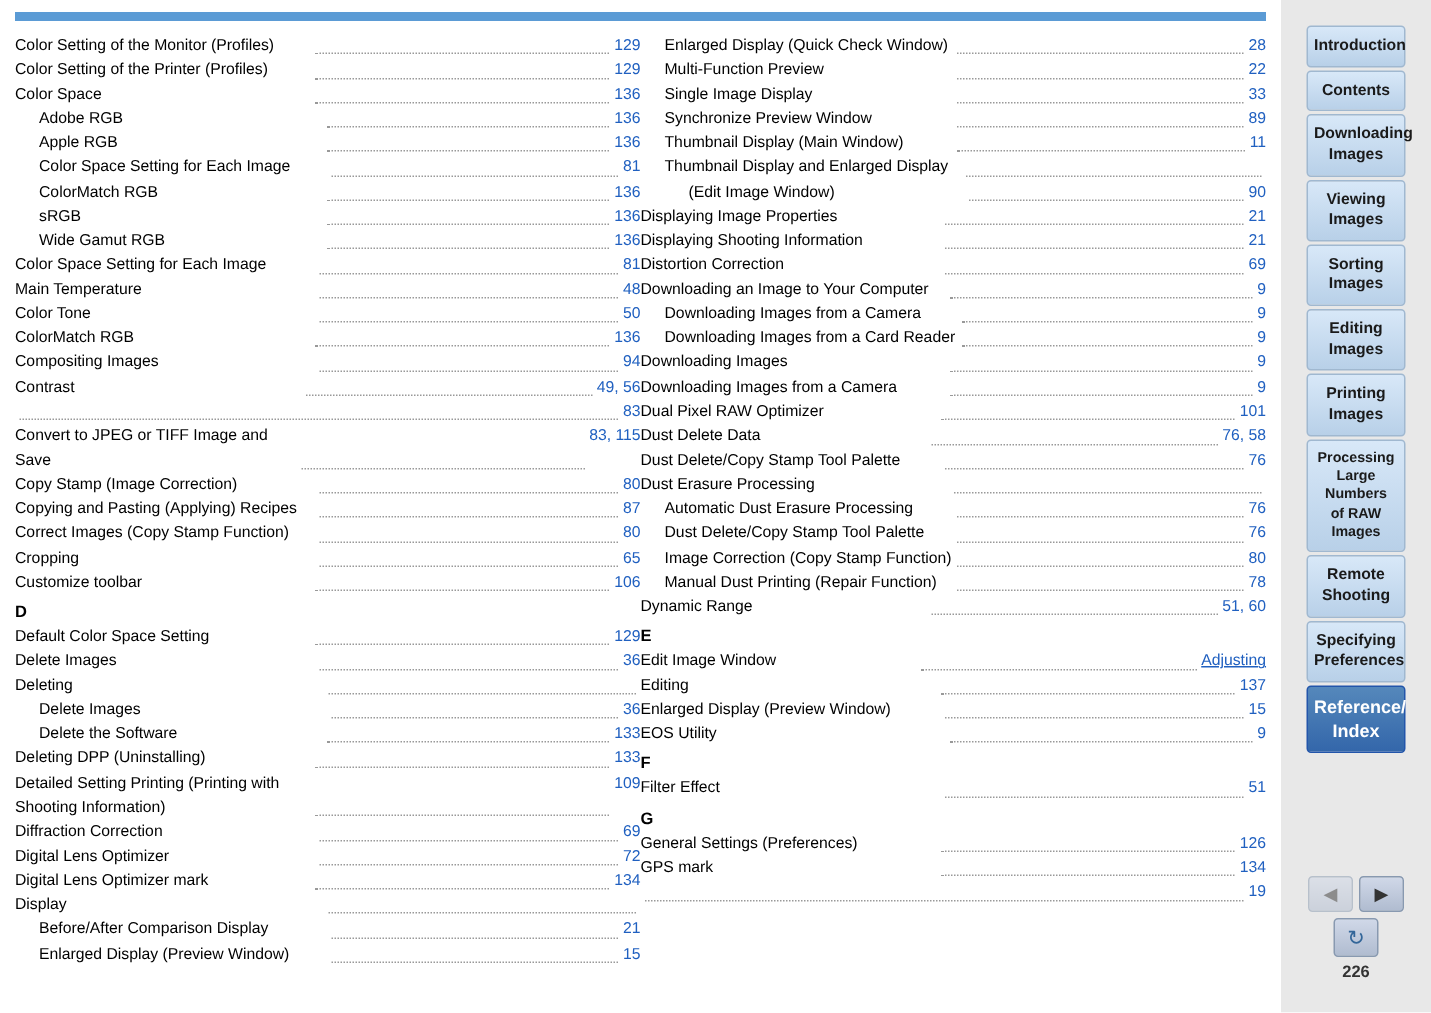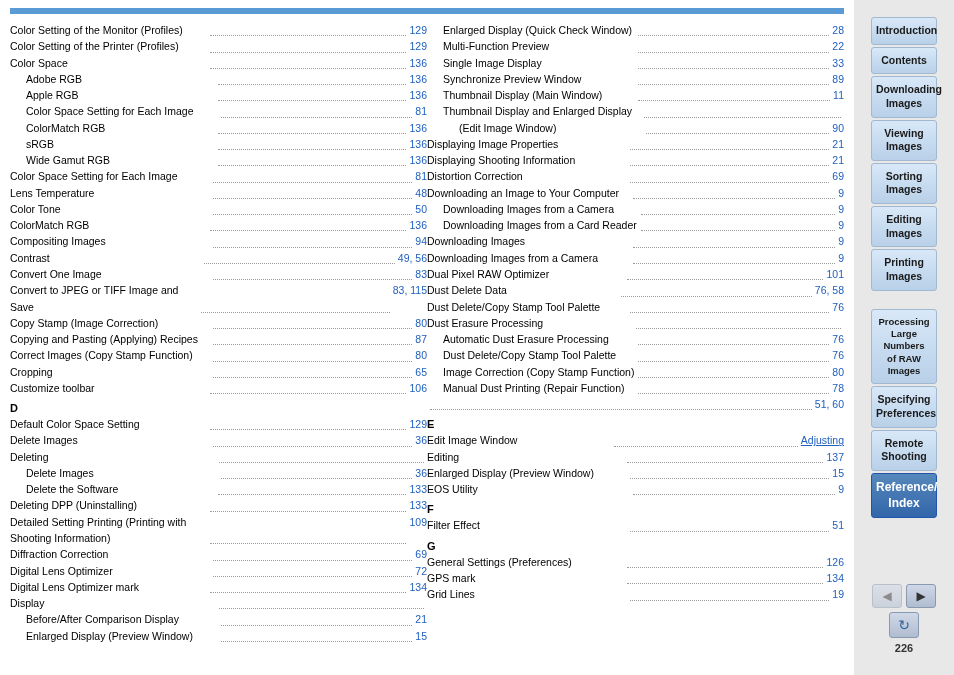--- a/index.html
+++ b/index.html
@@ -214,21 +214,21 @@
         <span class="entry">Wide Gamut RGB</span>
         <span class="dots"></span>
         <span class="page-num">136</span>
       </div>
       <div class="index-line">
         <span class="entry">Color Space Setting for Each Image</span>
         <span class="dots"></span>
         <span class="page-num">81</span>
       </div>
       <div class="index-line">
-        <span class="entry">Lens Temperature</span>
+        <span class="entry">Main Temperature</span>
         <span class="dots"></span>
         <span class="page-num">48</span>
       </div>
       <div class="index-line">
         <span class="entry">Color Tone</span>
         <span class="dots"></span>
         <span class="page-num">50</span>
       </div>
       <div class="index-line">
         <span class="entry">ColorMatch RGB</span>
@@ -239,21 +239,20 @@
         <span class="entry">Compositing Images</span>
         <span class="dots"></span>
         <span class="page-num">94</span>
       </div>
       <div class="index-line">
         <span class="entry">Contrast</span>
         <span class="dots"></span>
         <span class="page-num">49, 56</span>
       </div>
       <div class="index-line">
-        <span class="entry">Convert One Image</span>
         <span class="dots"></span>
         <span class="page-num">83</span>
       </div>
       <div class="index-line">
         <span class="entry">Convert to JPEG or TIFF Image and Save</span>
         <span class="dots"></span>
         <span class="page-num">83, 115</span>
       </div>
       <div class="index-line">
         <span class="entry">Copy Stamp (Image Correction)</span>
@@ -460,20 +459,21 @@
         <span class="entry">Image Correction (Copy Stamp Function)</span>
         <span class="dots"></span>
         <span class="page-num">80</span>
       </div>
       <div class="index-line indent1">
         <span class="entry">Manual Dust Printing (Repair Function)</span>
         <span class="dots"></span>
         <span class="page-num">78</span>
       </div>
       <div class="index-line">
+        <span class="entry">Dynamic Range</span>
         <span class="dots"></span>
         <span class="page-num">51, 60</span>
       </div>
 
       <div class="section-letter">E</div>
 
       <div class="index-line">
         <span class="entry">Edit Image Window</span>
         <span class="dots"></span>
         <span class="page-num" style="color:#2060c0;text-decoration:underline;">Adjusting</span>
@@ -508,39 +508,38 @@
         <span class="entry">General Settings (Preferences)</span>
         <span class="dots"></span>
         <span class="page-num">126</span>
       </div>
       <div class="index-line">
         <span class="entry">GPS mark</span>
         <span class="dots"></span>
         <span class="page-num">134</span>
       </div>
       <div class="index-line">
-        <span class="entry">Grid Lines</span>
         <span class="dots"></span>
         <span class="page-num">19</span>
       </div>
     </div>
   </div>
 </div>
 
 <div class="sidebar">
   <div class="sidebar-btn">Introduction</div>
   <div class="sidebar-btn">Contents</div>
   <div class="sidebar-btn">Downloading<br>Images</div>
   <div class="sidebar-btn">Viewing<br>Images</div>
   <div class="sidebar-btn">Sorting<br>Images</div>
   <div class="sidebar-btn">Editing<br>Images</div>
   <div class="sidebar-btn">Printing<br>Images</div>
-  <div class="sidebar-btn" style="font-size:9.5px;margin-top:16px;">Processing<br>Large Numbers<br>of RAW Images</div>
+  <div class="sidebar-btn" style="font-size:9.5px;">Processing<br>Large Numbers<br>of RAW Images</div>
+  <div class="sidebar-btn">Remote<br>Shooting</div>
   <div class="sidebar-btn">Specifying<br>Preferences</div>
-  <div class="sidebar-btn">Remote<br>Shooting</div>
   <div class="ref-index-btn">Reference/<br>Index</div>
   <div class="sidebar-bottom">
     <div class="nav-arrows">
       <div class="nav-arrow disabled">◀</div>
       <div class="nav-arrow">▶</div>
     </div>
     <div class="back-home-btn">↻</div>
     <div class="page-number">226</div>
   </div>
 </div>

